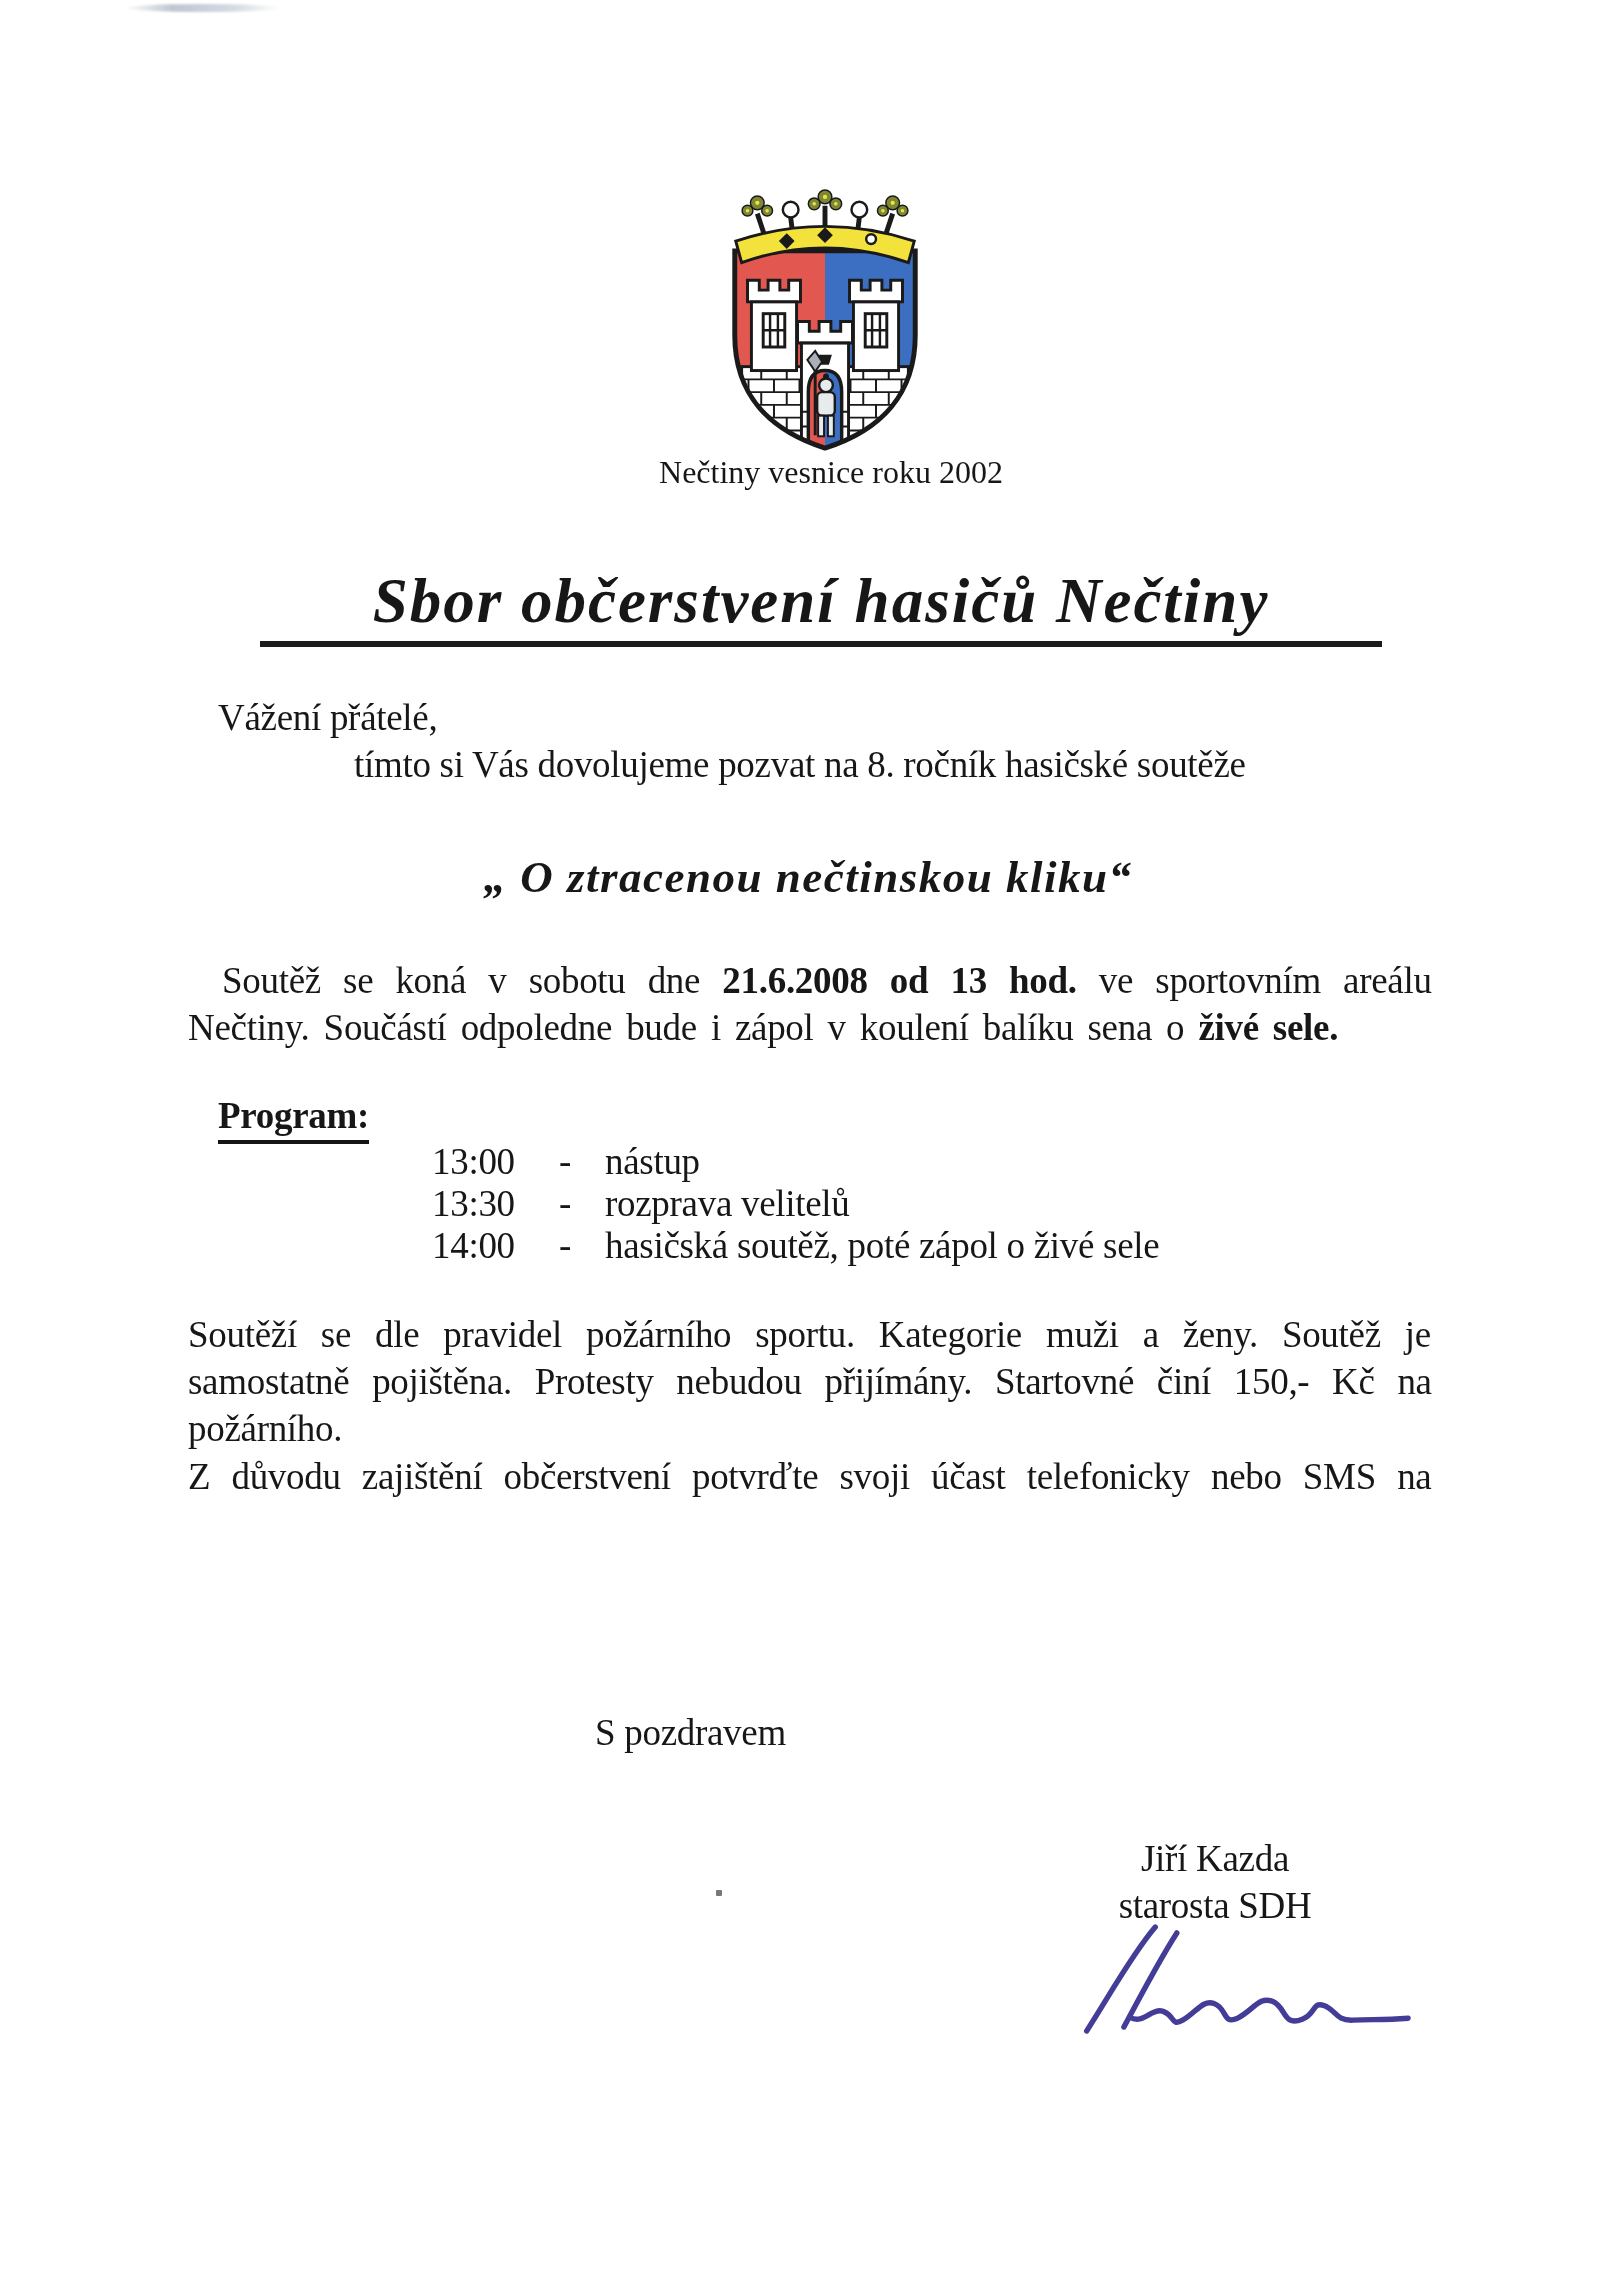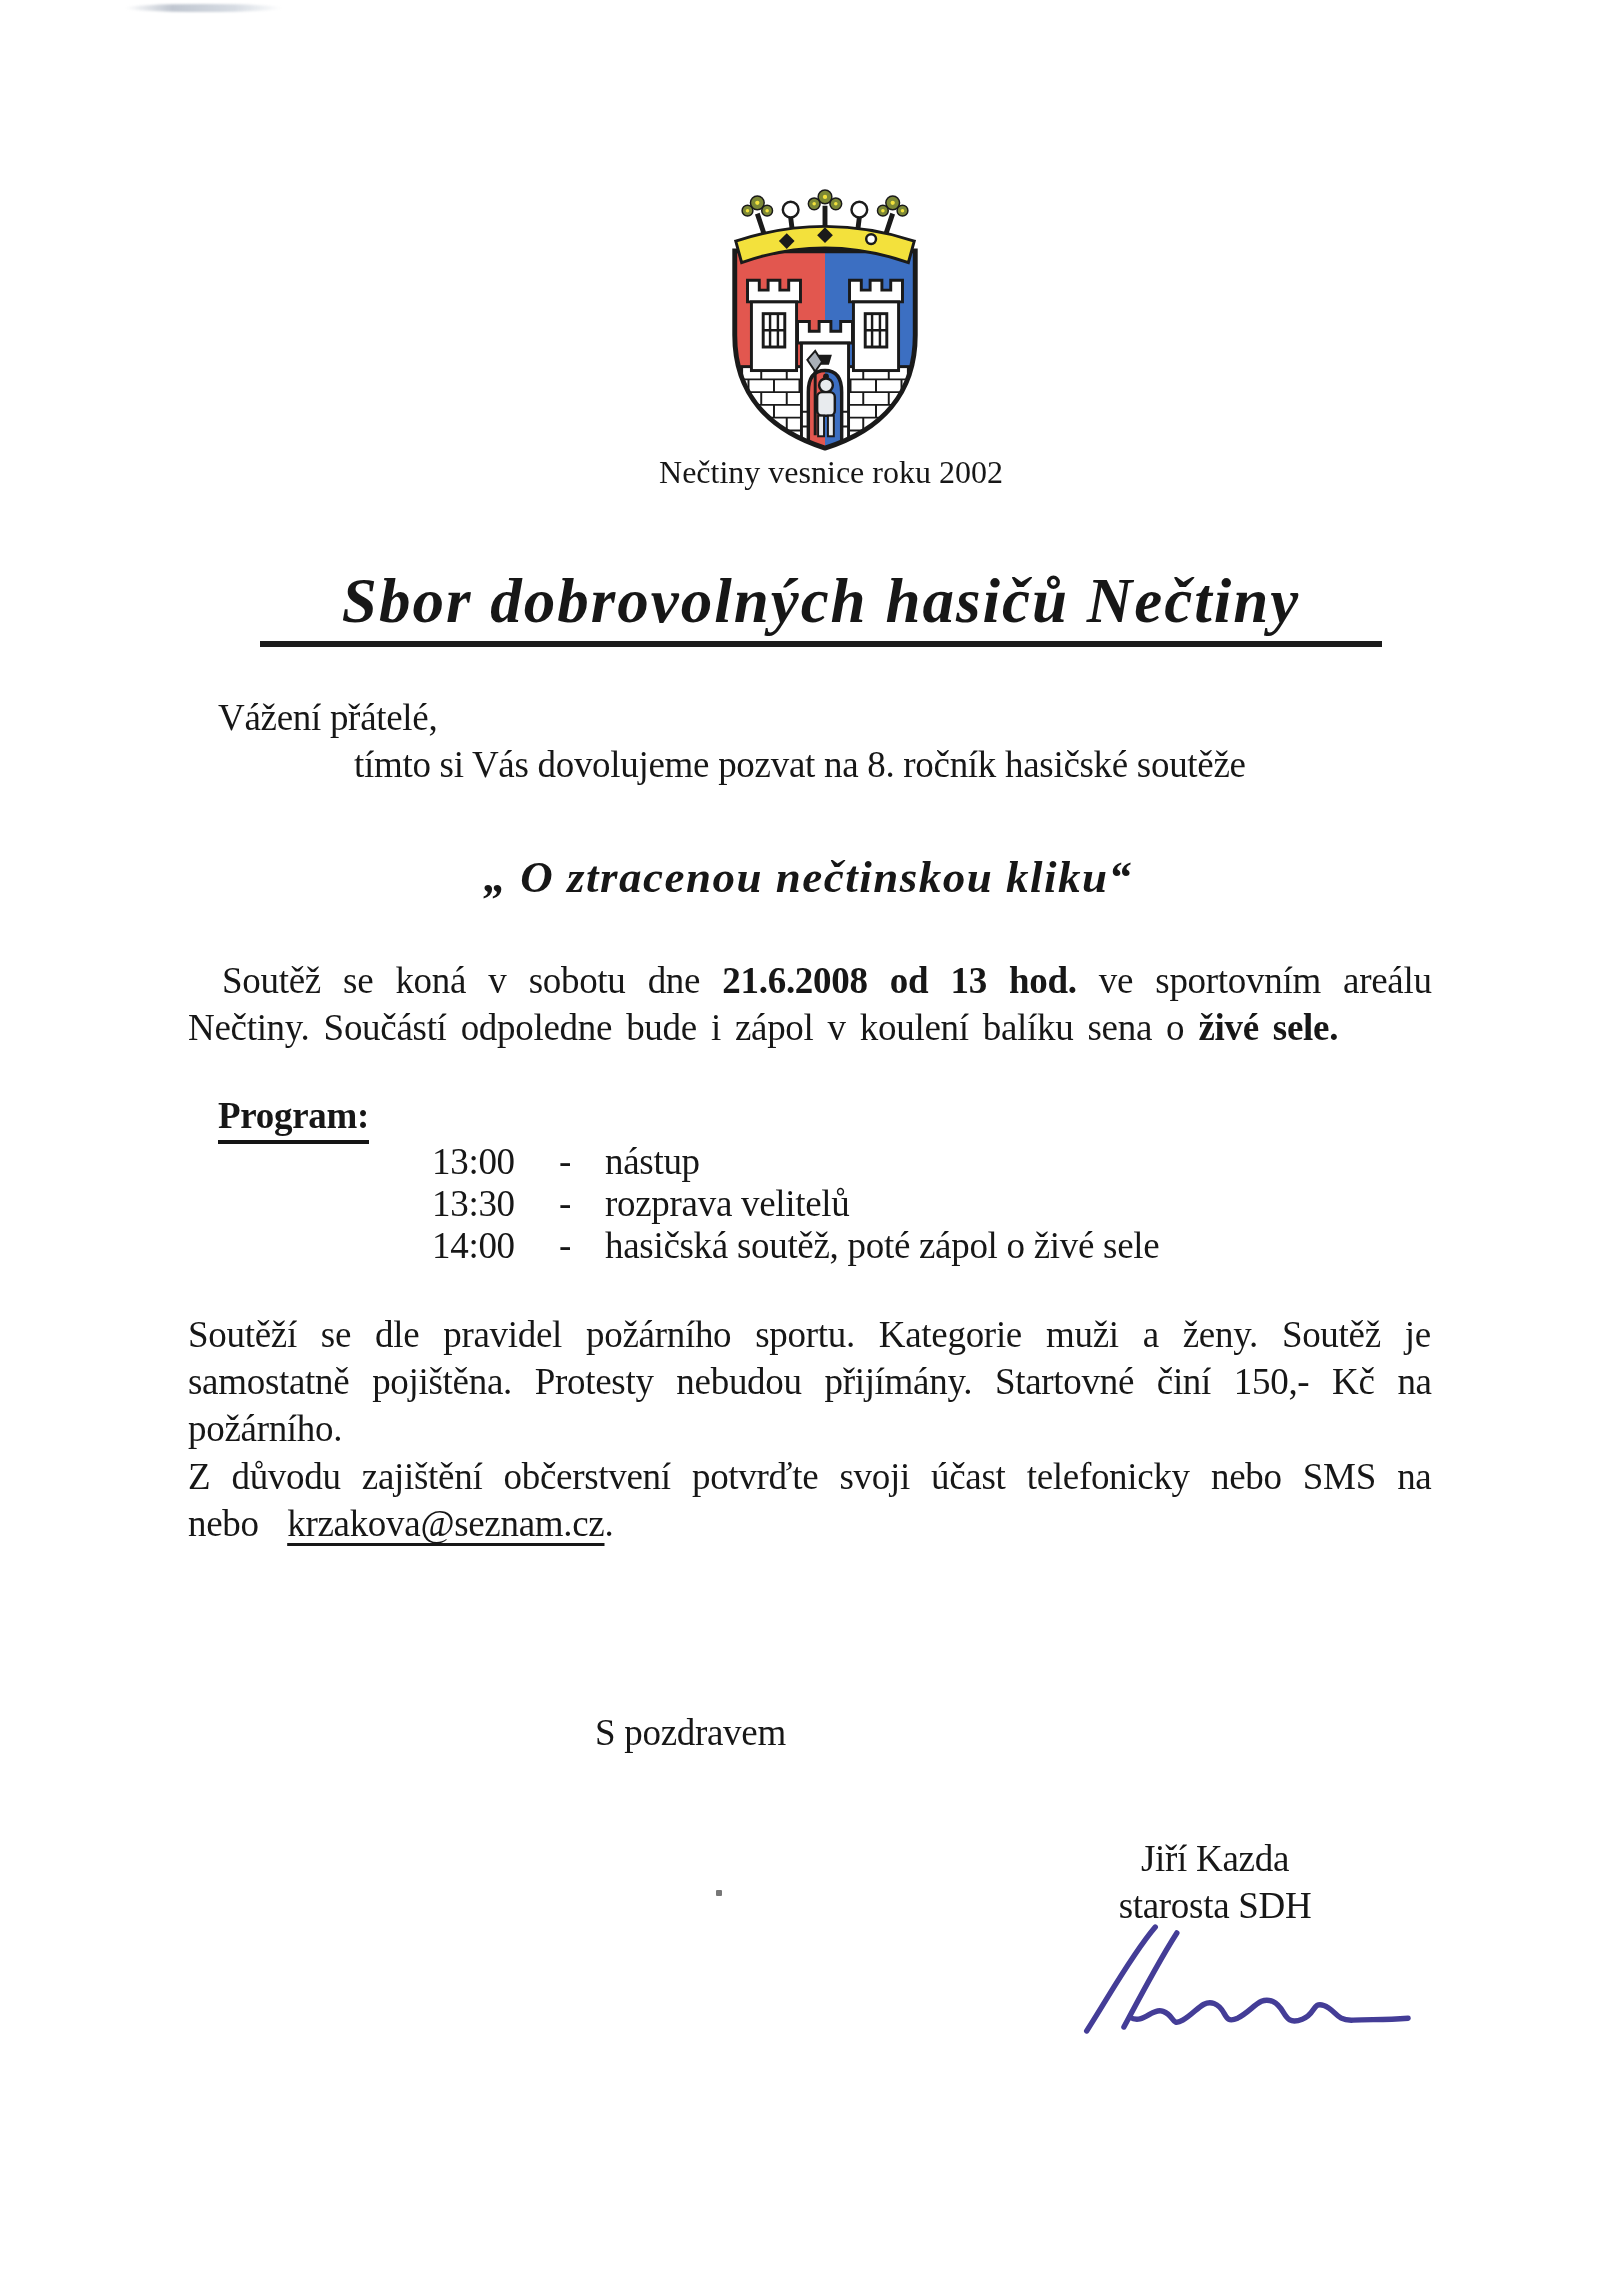--- a/index.html
+++ b/index.html
@@ -144,21 +144,21 @@
       <circle cx="140" cy="22" r="8" fill="#ffffff" stroke="#1a1a1a" stroke-width="2.5"></circle>
       <path d="M14,54 Q105,24 196,54 L190,76 Q105,46 20,76 Z" style="fill:var(--crown-gold,#f3e13c)" stroke="#1a1a1a" stroke-width="3"></path>
       <path d="M66,46 l8,8 -8,8 -8,-8 z" fill="#1a1a1a"></path>
       <path d="M105,40 l8,8 -8,8 -8,-8 z" fill="#1a1a1a"></path>
       <circle cx="152" cy="52" r="5" fill="#ffffff" stroke="#1a1a1a" stroke-width="2.5"></circle>
     </g>
   </svg>
 
   <div class="caption">Nečtiny vesnice roku 2002</div>
 
-  <div class="org-title">Sbor dobrovolných hasičů Nečtiny</div>
+  <div class="org-title">Sbor občerstvení hasičů Nečtiny</div>
 
   <div class="greeting body-text">Vážení přátelé,</div>
   <div class="invite body-text">tímto si Vás dovolujeme pozvat na 8. ročník hasičské soutěže</div>
 
   <div class="event-title">„ O ztracenou nečtinskou kliku“</div>
 
   <div class="par body-text" style="top:957px">
     <div class="bline jline indent" style="word-spacing: 13.2px;"><span class="lw"><span>Soutěž se koná v sobotu dne </span><b>21.6.2008 od 13 hod.</b><span> ve sportovním areálu</span></span></div>
     <div class="bline jline" style="word-spacing: 5.1px;"><span class="lw"><span>Nečtiny. Součástí odpoledne bude i zápol v koulení balíku sena o </span><b>živé sele.</b></span></div>
   </div>
@@ -183,21 +183,20 @@
   </div>
 
   <div class="par body-text" style="top:1311px">
     <div class="bline jline" style="word-spacing: 15px;"><span class="lw"><span>Soutěží se dle pravidel požárního sportu. Kategorie muži a ženy. Soutěž je</span></span></div>
     <div class="bline jline" style="word-spacing: 13.8px;"><span class="lw"><span>samostatně pojištěna. Protesty nebudou přijímány. Startovné činí 150,- Kč na</span></span></div>
     <div class="bline"><span class="lw"><span>požárního.</span></span></div>
   </div>
 
   <div class="par body-text" style="top:1453px">
     <div class="bline jline" style="word-spacing: 12.2px;"><span class="lw"><span>Z důvodu zajištění občerstvení potvrďte svoji účast telefonicky nebo SMS na</span></span></div>
-    <div class="bline jline" style="word-spacing: 19.5px;"><span class="lw"><span>nebo </span><span class="email">krzakova@seznam.cz</span><span>.</span></span></div>
   </div>
 
   <div class="closing body-text">S pozdravem</div>
 
   <div class="signer body-text">
     <div>Jiří Kazda</div>
     <div>starosta SDH</div>
   </div>
 
   <svg class="signature" width="343" height="116" viewBox="0 0 350 118">

